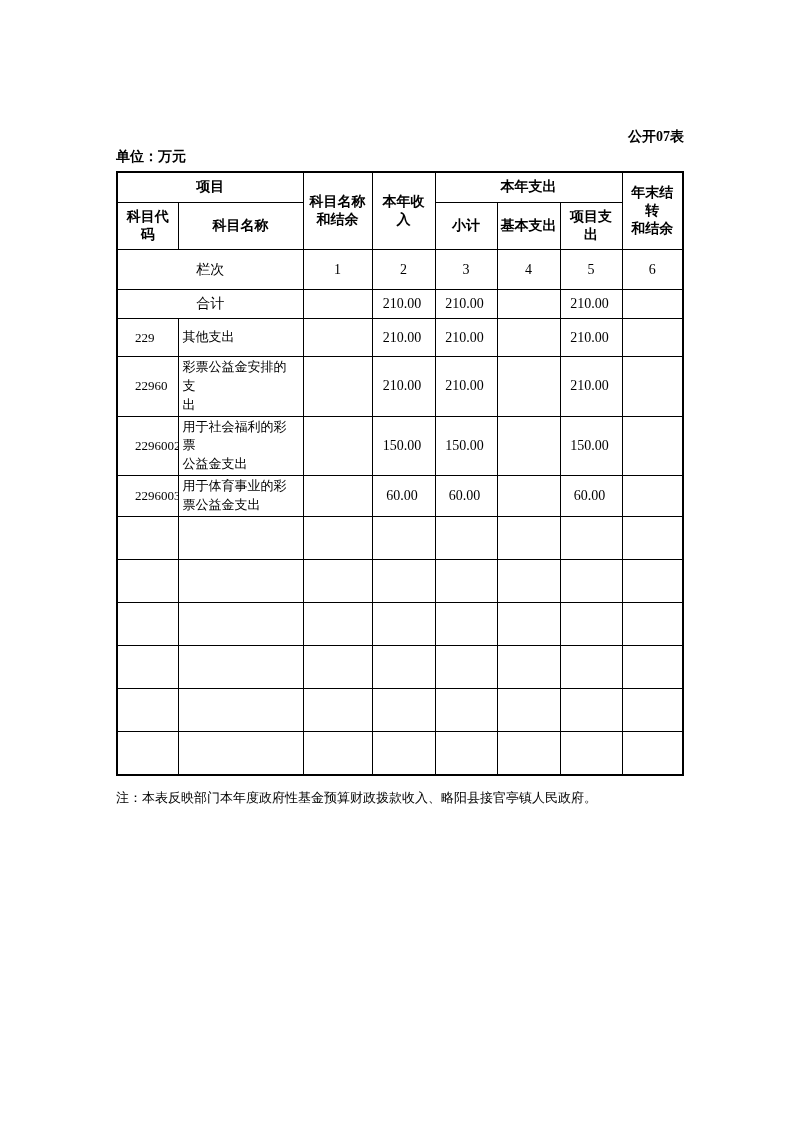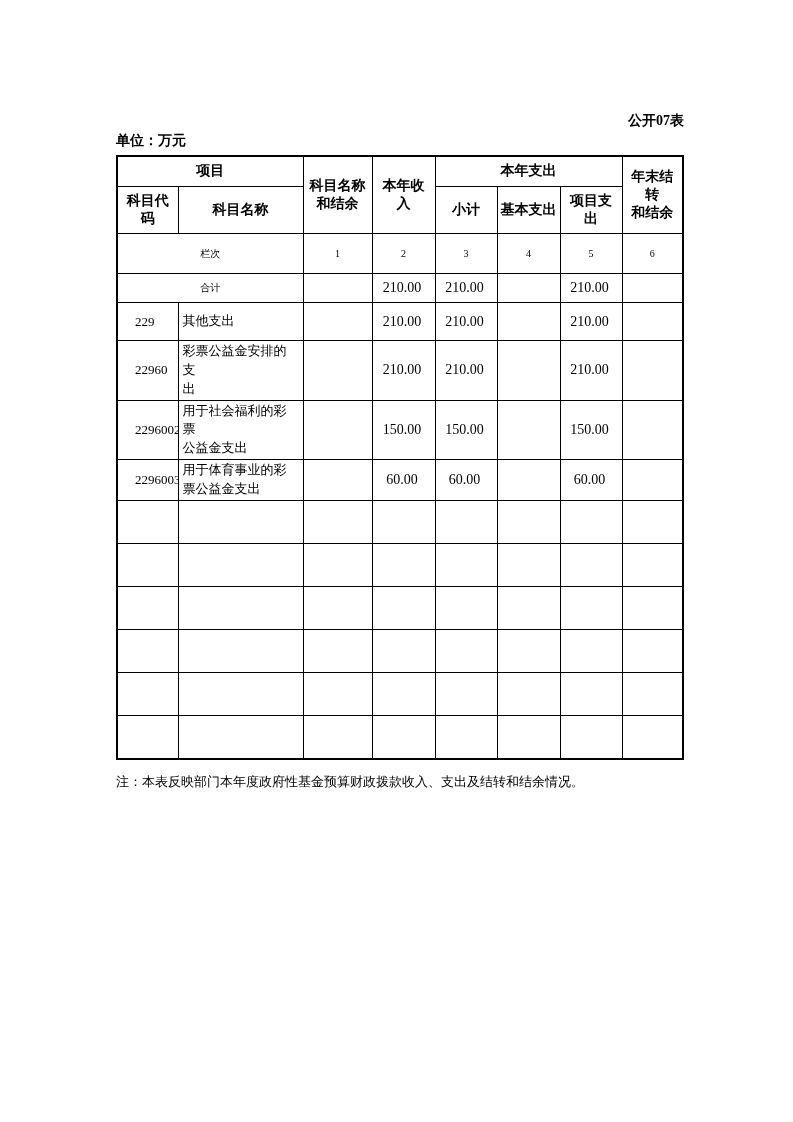--- a/index.html
+++ b/index.html
@@ -11,21 +11,21 @@
     overflow: hidden;
   }
   .sheet { width: 568px; margin-left: 116px; padding-top: 104px; }
 
   .doc-title {
     font-size: 22px; font-weight: bold; text-align: center;
     letter-spacing: 1px; line-height: 1.35;
   }
   .form-no {
     text-align: right; font-size: 14px; font-weight: bold;
-    margin-top: 9px; line-height: 1.2;
+    margin-top: 25px; line-height: 1.2;
   }
   .meta-row {
     display: flex; justify-content: space-between;
     font-size: 14px; font-weight: bold;
     margin-top: 3px; margin-bottom: 5px; line-height: 1.2;
   }
   .meta-dept { padding-left: 36px; }
 
   table.fund-table {
     border-collapse: collapse; table-layout: fixed;
@@ -33,21 +33,21 @@
   }
   .fund-table th, .fund-table td {
     border: 1px solid #000; vertical-align: middle;
     overflow: hidden; padding: 1px 2px;
   }
   .fund-table th {
     font-weight: bold; text-align: center;
     font-size: 14px; line-height: 1.3;
   }
   .pre { white-space: pre-line; }
-  td.center { text-align: center; font-size: 10px; }
+  td.center { text-align: center; font-size: 14px; }
   td.code { text-align: left; padding-left: 17px; font-size: 13px; }
   td.name { text-align: left; padding: 1px 4px; font-size: 13px; line-height: 1.45; }
   td.num { text-align: center; padding-right: 5px; font-size: 14px; }
 
   tr.r-h1 { height: 31px; }
   tr.r-h2 { height: 47px; }
   tr.r-cols { height: 40px; }
   tr.r-total { height: 29px; }
   tr.r-d1 { height: 38px; }
   tr.r-d2 { height: 39px; }
@@ -225,15 +225,15 @@
           <td></td>
           <td></td>
           <td></td>
           <td></td>
           <td></td>
           <td></td>
       </tr>
     </tbody>
   </table>
 
-  <div class="note">注：本表反映部门本年度政府性基金预算财政拨款收入、支出及结转和结余情况。</div>
+  <div class="note">注：本表反映部门本年度政府性基金预算财政拨款收入、略阳县接官亭镇人民政府。</div>
 
 </div>
 
 </body></html>

